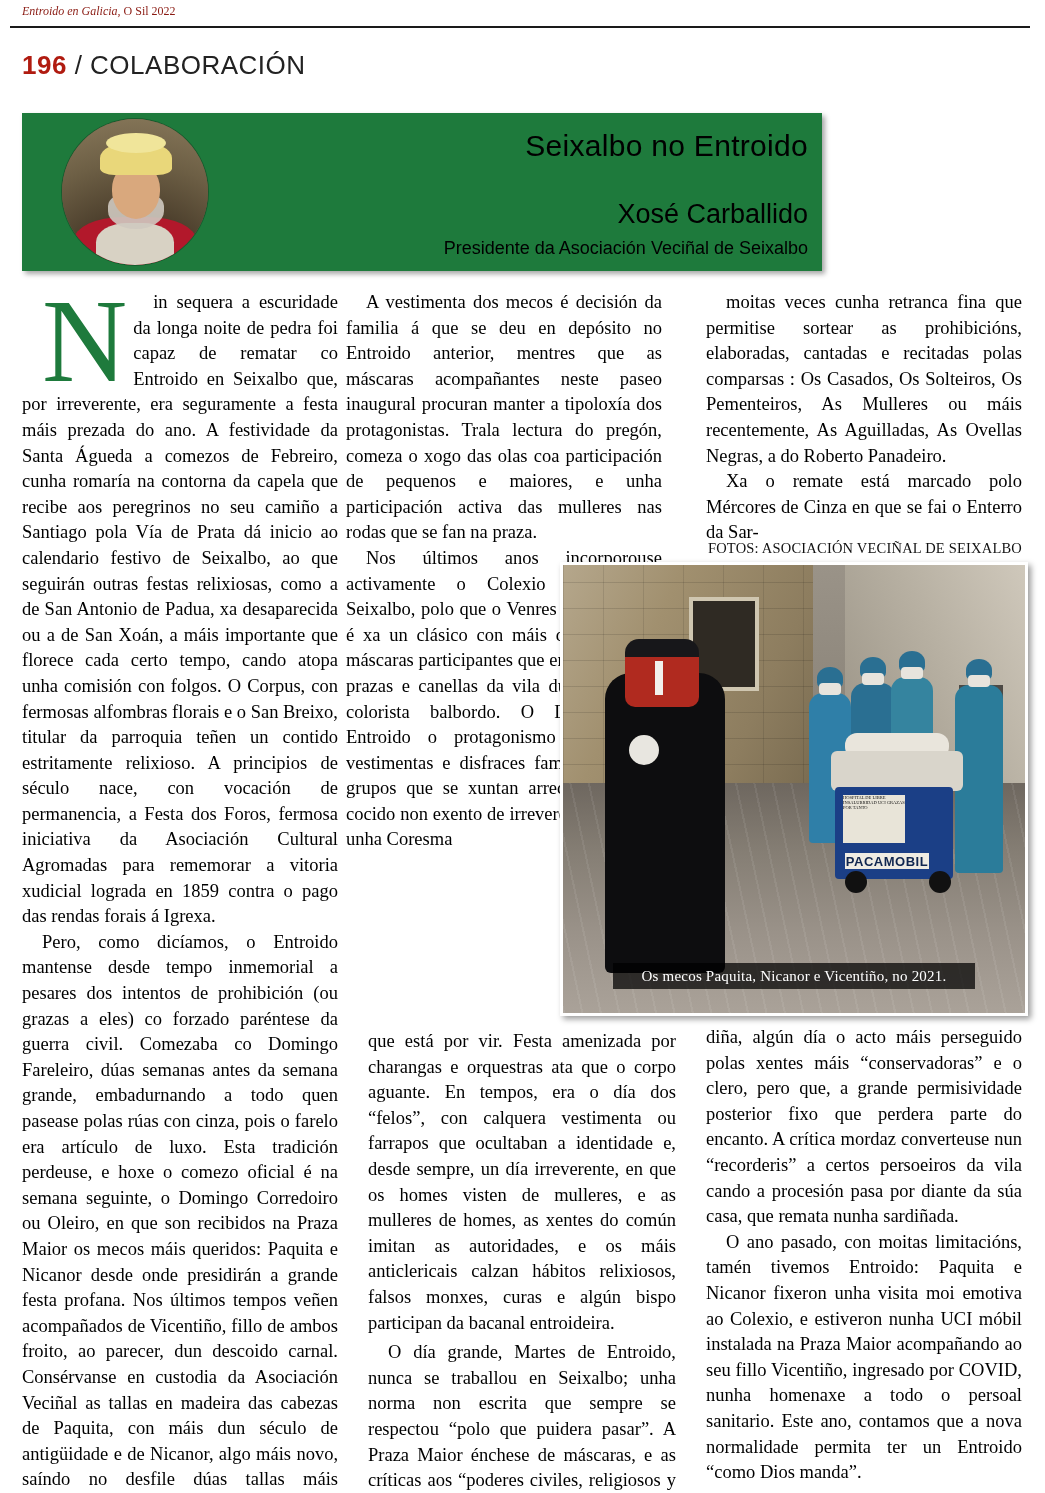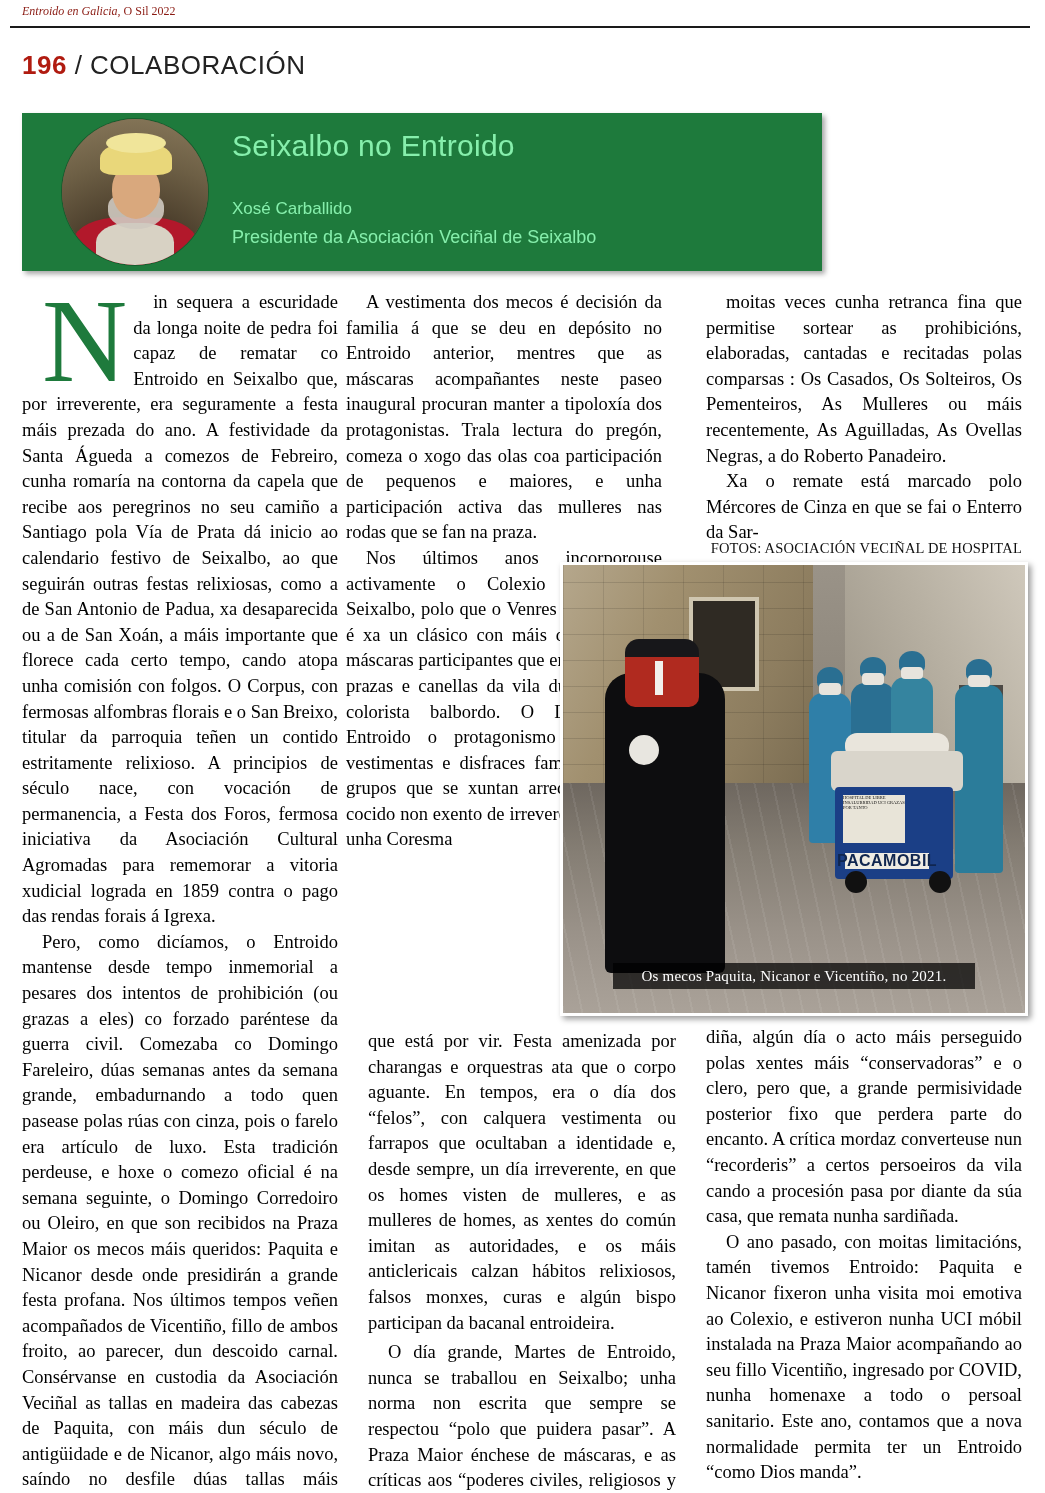--- a/index.html
+++ b/index.html
@@ -74,33 +74,33 @@
     height: 158px;
     background: #1e7a3c;
     box-shadow: 3px 3px 5px rgba(0,0,0,0.35);
   }
   .banner-inner {
     position: absolute;
     left: 210px;
     right: 14px;
     top: 0;
     bottom: 0;
-    text-align: left;
-    color: #86efac;
+    text-align: right;
+    color: #000000;
     font-family: "Liberation Sans", sans-serif;
   }
   .banner-title {
     margin-top: 16px;
     font-size: 30px;
     font-weight: 400;
     letter-spacing: 0.3px;
   }
   .banner-author {
     margin-top: 36px;
-    font-size: 17px;
+    font-size: 27px;
     font-weight: 400;
   }
   .banner-role {
     margin-top: 8px;
     font-size: 18px;
     font-weight: 400;
   }
   .avatar {
     position: absolute;
     left: 40px;
@@ -339,21 +339,21 @@
     background: #e8e4d8;
     font-size: 4.5px;
     color: #111;
   }
   .ph-cart .label {
     position: absolute;
     left: 10px; bottom: 10px; width: 84px; height: 16px;
     background: #efece3;
     color: #10264f;
     font-family: "Liberation Sans", sans-serif;
-    font-size: 16px;
+    font-size: 13px;
     font-weight: 700;
     letter-spacing: .5px;
     display: flex; align-items: center; justify-content: center;
   }
   .ph-stretcher {
     position: absolute;
     left: 268px; top: 186px; width: 132px; height: 40px;
     background: #d9d5cb;
     border-radius: 6px;
   }
@@ -453,21 +453,21 @@
       <p>Nos últimos anos incorporouse activamente o Colexio Público de Seixalbo, polo que o Venres da Rapazada, é xa un clásico con máis de duascentas máscaras participantes que enchen as rúas, prazas e canellas da vila dun fermoso e colorista balbordo. O Domingo de Entroido o protagonismo é para as vestimentas e disfraces familiares ou de grupos que se xuntan arredor dun gran cocido non exento de irreverencia previa a unha Coresma</p>
     </div>
 
     <div class="col col3">
       <p>moitas veces cunha retranca fina que permitise sortear as prohibicións, elaboradas, cantadas e recitadas polas comparsas : Os Casados, Os Solteiros, Os Pementeiros, As Mulleres ou máis recentemente, As Aguilladas, As Ovellas Negras, a do Roberto Panadeiro.</p>
       <p>Xa o remate está marcado polo Mércores de Cinza en que se fai o Enterro da Sar-</p>
     </div>
 
   </div>
 
-  <div class="photo-credit">FOTOS: ASOCIACIÓN VECIÑAL DE HOSPITAL</div>
+  <div class="photo-credit">FOTOS: ASOCIACIÓN VECIÑAL DE SEIXALBO</div>
 
   <div class="photo">
     <div class="ph-sky"></div>
     <div class="ph-wall-left"></div>
     <div class="ph-window"></div>
     <div class="ph-wall-right"></div>
     <div class="ph-door"></div>
     <div class="ph-street"></div>
 
     <div class="ph-figure-black"></div>

